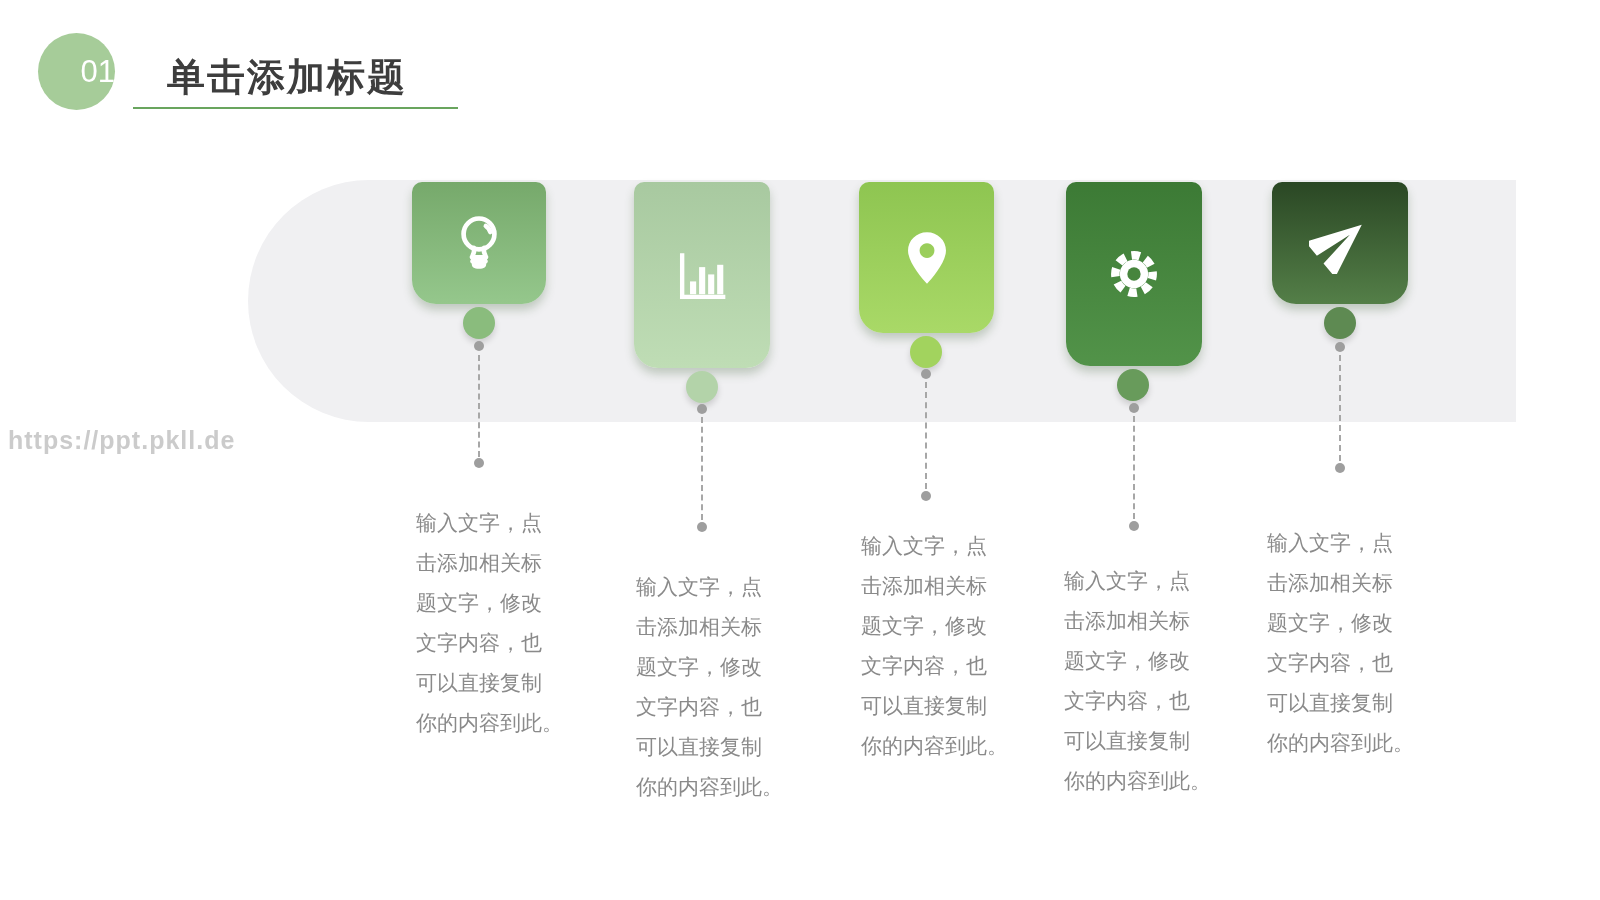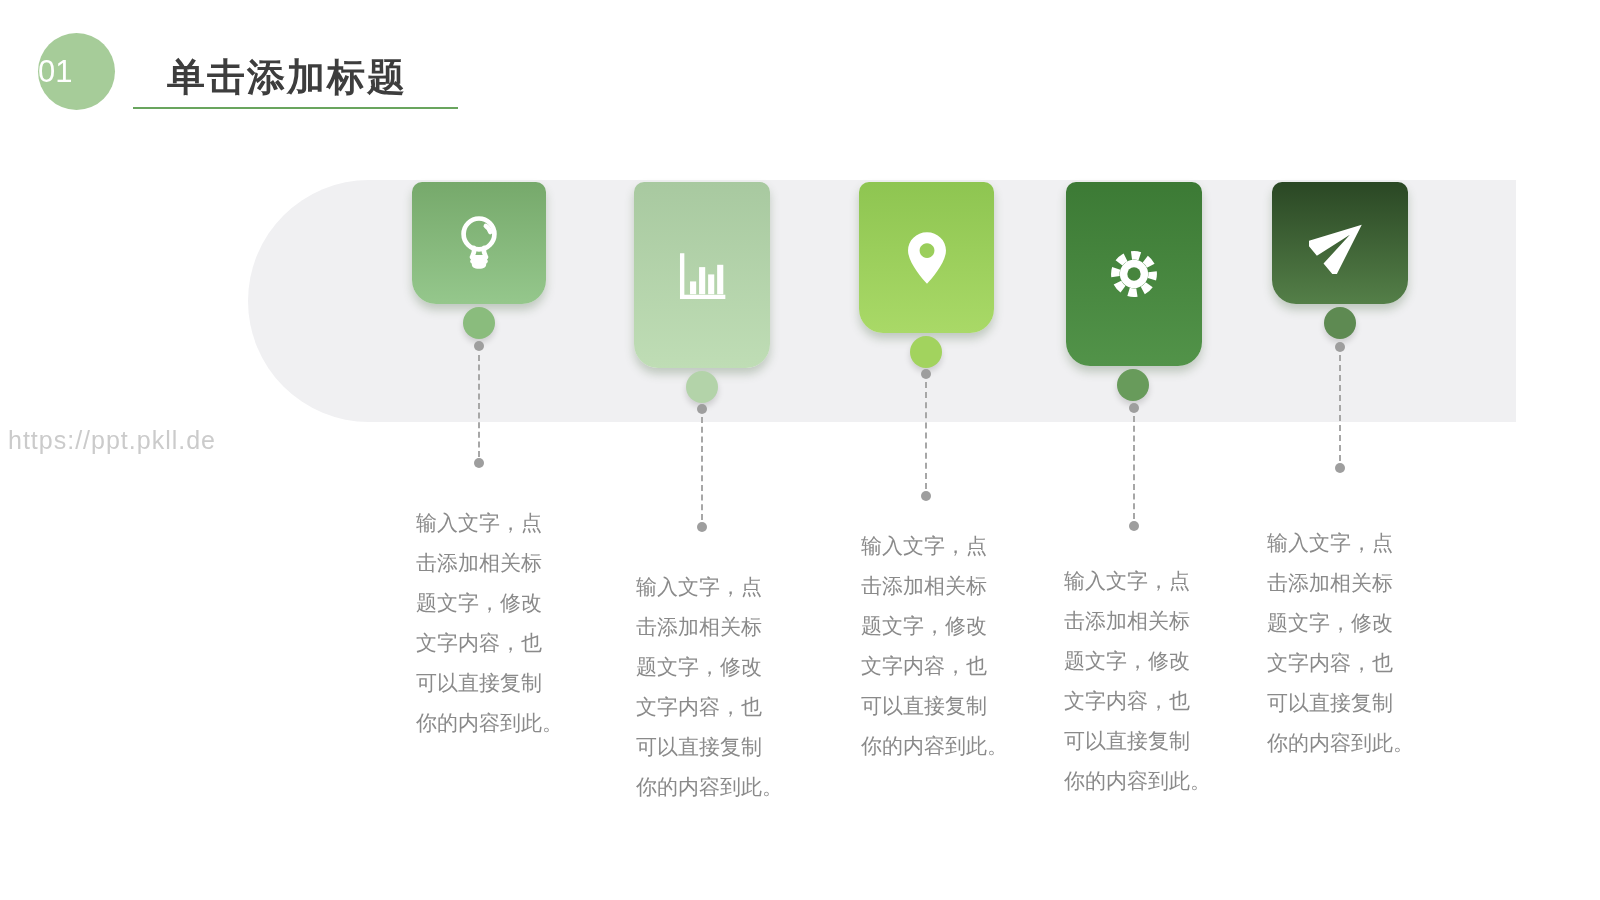--- a/index.html
+++ b/index.html
@@ -2,26 +2,26 @@
 <html><head>
 <meta charset="utf-8">
 <style>
   * { margin:0; padding:0; box-sizing:border-box; }
   html,body { width:1600px; height:900px; }
   body { font-family:"Liberation Sans","DejaVu Sans",sans-serif; background:#ffffff; overflow:hidden; }
   .slide { position:relative; width:1600px; height:900px; background:#ffffff; }
 
   
   .badge { position:absolute; left:38px; top:33px; width:77px; height:77px; border-radius:50%;
-           background:#a6cc99; color:#ffffff; font-size:31px; display:flex; align-items:center; justify-content:flex-start; }
+           background:#a6cc99; color:#ffffff; font-size:31px; display:flex; align-items:center; justify-content:flex-end; }
   .title { position:absolute; left:167px; top:52px; font-size:38px; font-weight:600; color:#3d3d3d; letter-spacing:2px;text-align:center; }
   .title-underline { position:absolute; left:133px; top:107px; width:325px; height:2px; background:#69a55e; }
 
   
-  .watermark { position:absolute; left:8px; top:426px; font-size:25px; font-weight:400; color:#cbcbcb; letter-spacing:1px;text-align:right; }
+  .watermark { position:absolute; left:8px; top:426px; font-size:25px; font-weight:700; color:#cbcbcb; letter-spacing:1px;text-align:right; }
 
   
   .band { position:absolute; left:248px; top:180px; width:1268px; height:242px;
           background:#f0f0f2; border-radius:121px 0 0 121px; }
 
   
   .card { position:absolute; top:182px; border-radius:10px 10px 24px 24px;
           display:flex; align-items:center; justify-content:center;
           box-shadow:0 6px 10px rgba(70,100,60,.28); }
   .card svg { display:block; }

